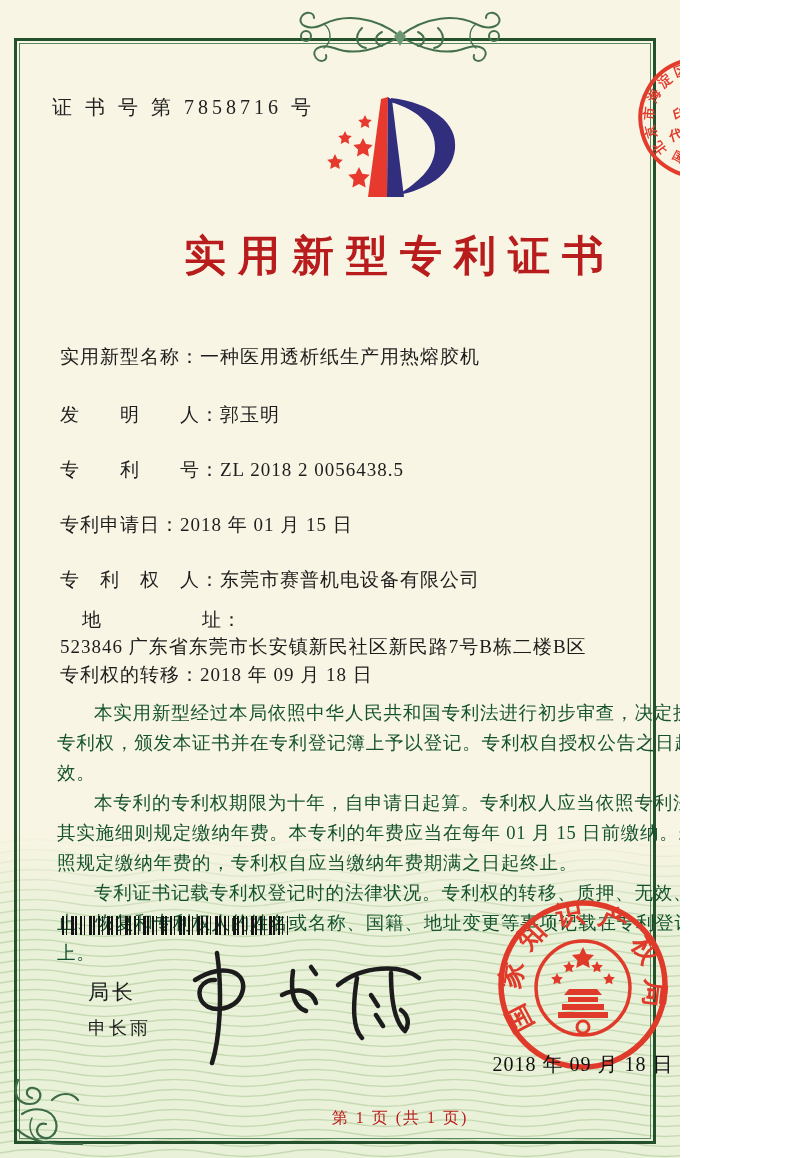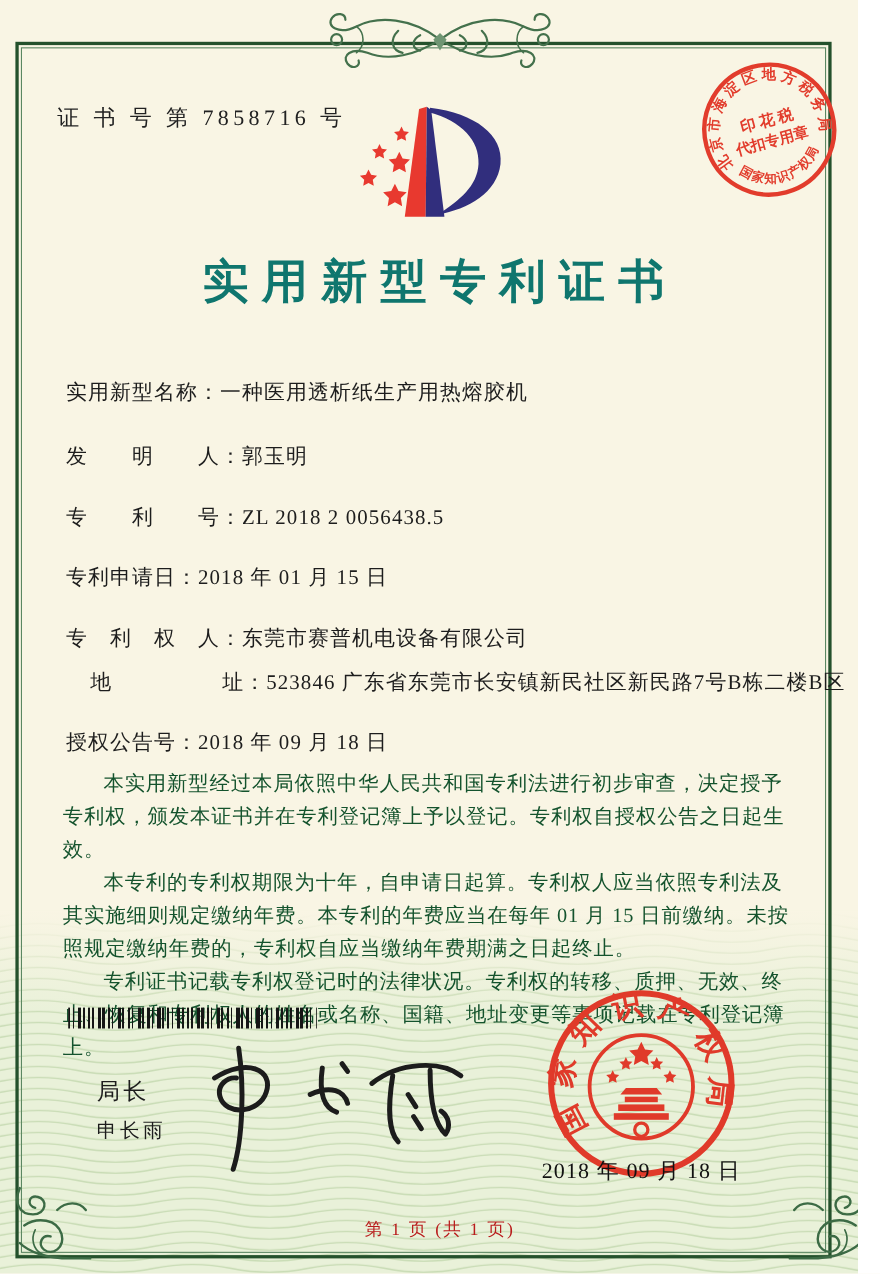--- a/index.html
+++ b/index.html
@@ -1,18 +1,18 @@
 <!DOCTYPE html>
 <html><head>
 <meta charset="utf-8">
 <style>
   html,body{margin:0;padding:0;}
   .page{
     position:relative;
-    width:780px;height:1158px;
+    width:680px;height:1158px;
     background:#f9f5e4;
     overflow:hidden;
     font-family:"Liberation Serif","DejaVu Serif",serif;
     color:#1d1d1d;
   }
   .abs{position:absolute;}
   
   .frame-outer{
     position:absolute;left:14px;top:38px;right:24px;bottom:14px;
     border:3px solid #24512c;
@@ -21,21 +21,21 @@
     position:absolute;inset:2px;
     border:1px solid #5b8762;
   }
   .cert-number{
     position:absolute;left:52px;top:94px;
     font-size:20px;letter-spacing:4px;color:#222;
   }
   .title{
     position:absolute;left:0;top:228px;width:800px;
     text-align:center;font-size:42px;font-weight:bold;
-    letter-spacing:12px;color:#0f766e;
+    letter-spacing:12px;color:#b91c1c;
   }
   .row{
     position:absolute;left:60px;
     font-size:19px;letter-spacing:1px;color:#1d1d1d;
     white-space:nowrap;
   }
   .row .lbl{white-space:pre;}
   .row-addr{white-space:normal;}
   .row-addr .lbl{vertical-align:top;display:inline-block;margin-left:22px;}
   .row-addr .val{display:inline-block;width:532px;vertical-align:top;line-height:28px;}
@@ -175,21 +175,21 @@
   <div class="row" style="top:512px">
     <span class="lbl">专利申请日：</span><span class="val">2018 年 01 月 15 日</span>
   </div>
   <div class="row" style="top:567px">
     <span class="lbl">专　利　权　人：</span><span class="val">东莞市赛普机电设备有限公司</span>
   </div>
   <div class="row row-addr" style="top:607px">
     <span class="lbl">地　　　　　址：</span><span class="val">523846 广东省东莞市长安镇新民社区新民路7号B栋二楼B区</span>
   </div>
   <div class="row" style="top:662px">
-    <span class="lbl">授权公告号：</span><span class="val">2018 年 09 月 18 日</span>
+    <span class="lbl">专利权的转移：</span><span class="val">2018 年 09 月 18 日</span>
   </div>
 
   <div class="paragraphs">
     <p>本实用新型经过本局依照中华人民共和国专利法进行初步审查，决定授予专利权，颁发本证书并在专利登记簿上予以登记。专利权自授权公告之日起生效。</p>
     <p>本专利的专利权期限为十年，自申请日起算。专利权人应当依照专利法及其实施细则规定缴纳年费。本专利的年费应当在每年 01 月 15 日前缴纳。未按照规定缴纳年费的，专利权自应当缴纳年费期满之日起终止。</p>
     <p>专利证书记载专利权登记时的法律状况。专利权的转移、质押、无效、终止、恢复和专利权人的姓名或名称、国籍、地址变更等事项记载在专利登记簿上。</p>
   </div>
 
   <div class="barcode"></div>
 

